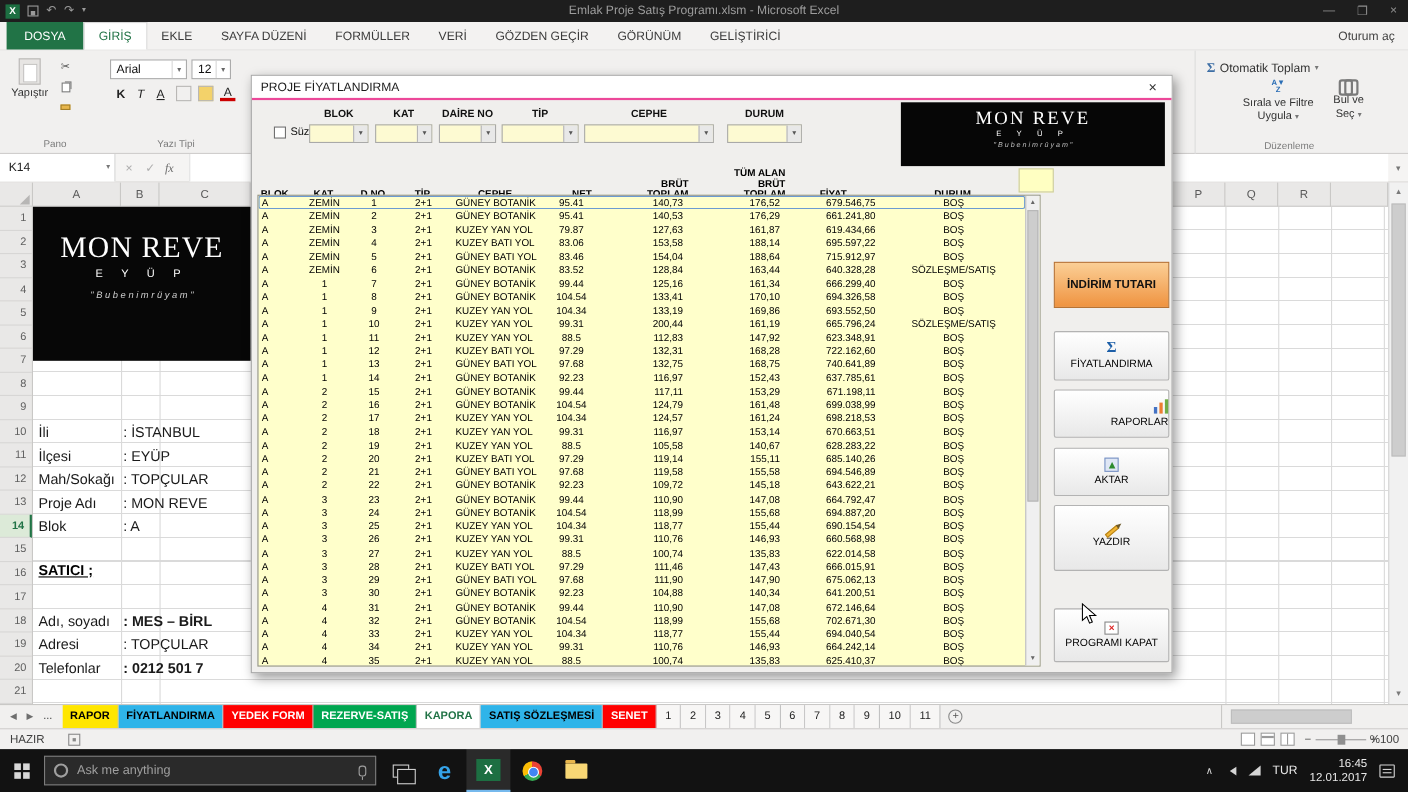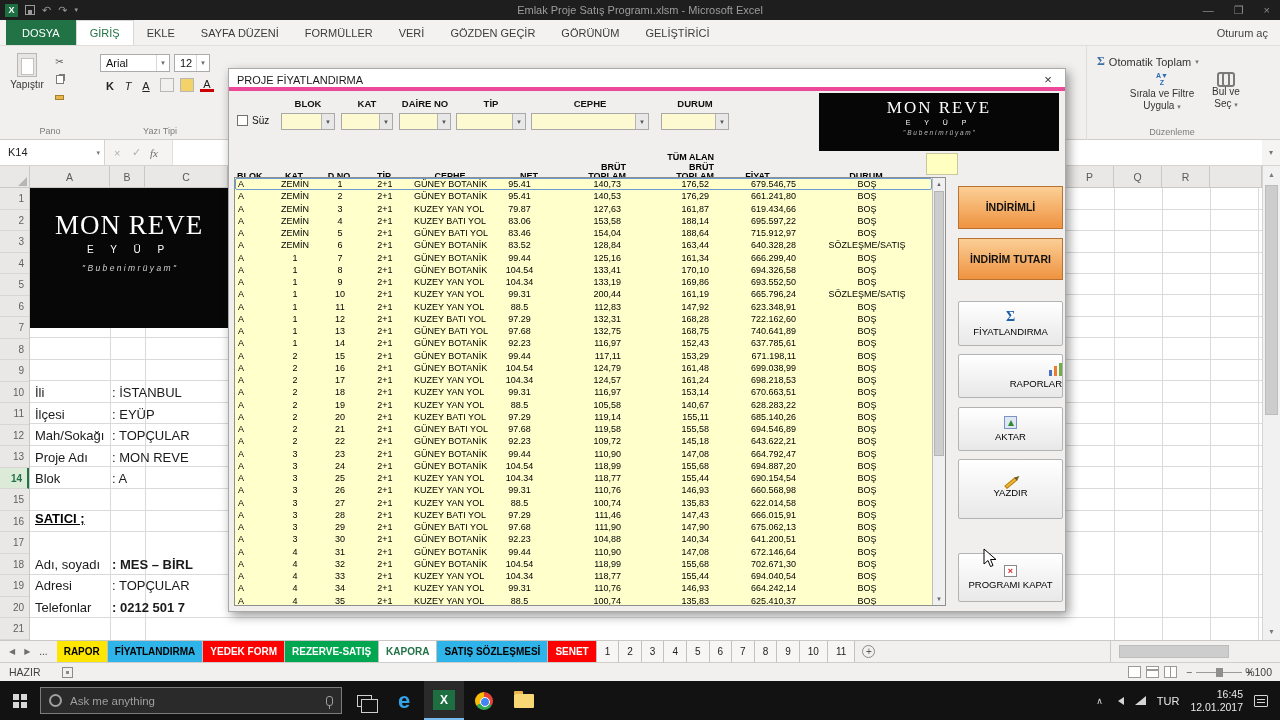--- a/index.html
+++ b/index.html
@@ -85,31 +85,31 @@
   .satici { position:absolute; left:35px; top:511px; font-size:13px; font-weight:bold; text-decoration:underline; z-index:2; }
   .vsb { position:absolute; left:1262px; top:166px; width:18px; height:474px; background:#f1f1f1; border-left:1px solid #d4d4d4; }
   .vsb .up,.vsb .dn { position:absolute; left:0; width:17px; height:17px; font-size:7px; color:#7a7a7a;
                       display:flex; align-items:center; justify-content:center; }
   .vsb .up { top:0; } .vsb .dn { bottom:0; }
   .vsb .thumb { position:absolute; left:2px; top:19px; width:13px; height:230px; background:#cdcdcd; border:1px solid #bdbdbd; }
 
   
   .dlg { position:absolute; left:228px; top:68px; width:838px; height:544px; background:#f0efed;
          border:1px solid #a9a9a9; box-shadow:3px 4px 10px rgba(0,0,0,.4); z-index:10; }
-  .dtitle { height:22px; background:#fff; border-bottom:4px solid #ec4899; font-size:11px; color:#1a1a1a;
+  .dtitle { height:22px; background:#fff; border-bottom:2px solid #ec4899; font-size:11px; color:#1a1a1a;
             line-height:22px; padding-left:8px; }
   .dclose { position:absolute; right:2px; top:0; width:30px; height:22px; text-align:center; line-height:22px;
             font-size:13px; color:#333; }
   .flab { position:absolute; top:29px; font-size:9.5px; font-weight:bold; color:#111; text-align:center; }
   .f0 { left:52px; width:54px; } .f1 { left:112px; width:52px; } .f2 { left:170px; width:52px; }
   .f3 { left:227px; width:70px; } .f4 { left:302px; width:118px; } .f5 { left:432px; width:68px; }
   .dcombo { position:absolute; top:44px; height:17px; background:#fdfad2; border:1px solid #a9a9a9; }
   .dcombo .arr { position:absolute; right:0; top:0; width:13px; height:100%; background:#e8e8e8; border-left:1px solid #b5b5b5;
                  color:#555; font-size:6px; display:flex; align-items:center; justify-content:center; }
-  .suz { position:absolute; left:8px; top:46px; display:flex; gap:4px; align-items:flex-end; font-size:10px; color:#111; }
+  .suz { position:absolute; left:20px; top:46px; display:flex; gap:4px; align-items:flex-end; font-size:10px; color:#111; }
   .cb { width:11px; height:11px; background:#fff; border:1px solid #707070; }
   .dlogo { position:absolute; left:590px; top:24px; width:240px; height:58px; background:#060606; color:#fff; text-align:center; }
   .dlogo .l1 { font-family:"Liberation Serif",serif; font-size:17px; letter-spacing:2px; margin-top:5px; }
   .dlogo .l2 { font-size:7px; letter-spacing:6px; margin-top:1px; }
   .dlogo .l3 { font-style:italic; font-size:6.5px; color:#bdbdbd; margin-top:3px; }
   .tgrid { display:grid; grid-template-columns:35px 50px 40px 50px 82px 55px 80px 88px 87px 1fr; }
   .dhead { position:absolute; left:5px; top:84px; width:697px; height:24px; font-size:9px; font-weight:bold; color:#000;
            align-items:end; }
   .dhead span { line-height:9.5px; padding-bottom:1px; }
   .h0 { padding-left:3px; } .h1,.h2,.h3,.h4,.h8,.h9 { text-align:center; }
@@ -962,21 +962,20 @@
             <span class="c9">BOŞ</span>
           </div>
         </div>
       <div class="dsb">
         <div class="up">▲</div>
         <div class="thumb"></div>
         <div class="dn">▼</div>
       </div>
     </div>
 
-    <div class="btn-or" style="top:117px;height:43px;">İNDİRİMLİ</div>
     <div class="btn-or" style="top:169px;height:42px;">İNDİRİM TUTARI</div>
     <div class="btn-w" style="top:232px;height:45px;">
       <span class="ic-sigma">Σ</span>
       <span>FİYATLANDIRMA</span>
     </div>
     <div class="btn-w" style="top:285px;height:44px;align-items:flex-end;">
       <span class="ic-chart">
           <i style="height:6px;background:#4472c4;"></i>
           <i style="height:10px;background:#ed7d31;"></i>
           <i style="height:13px;background:#70ad47;"></i>

